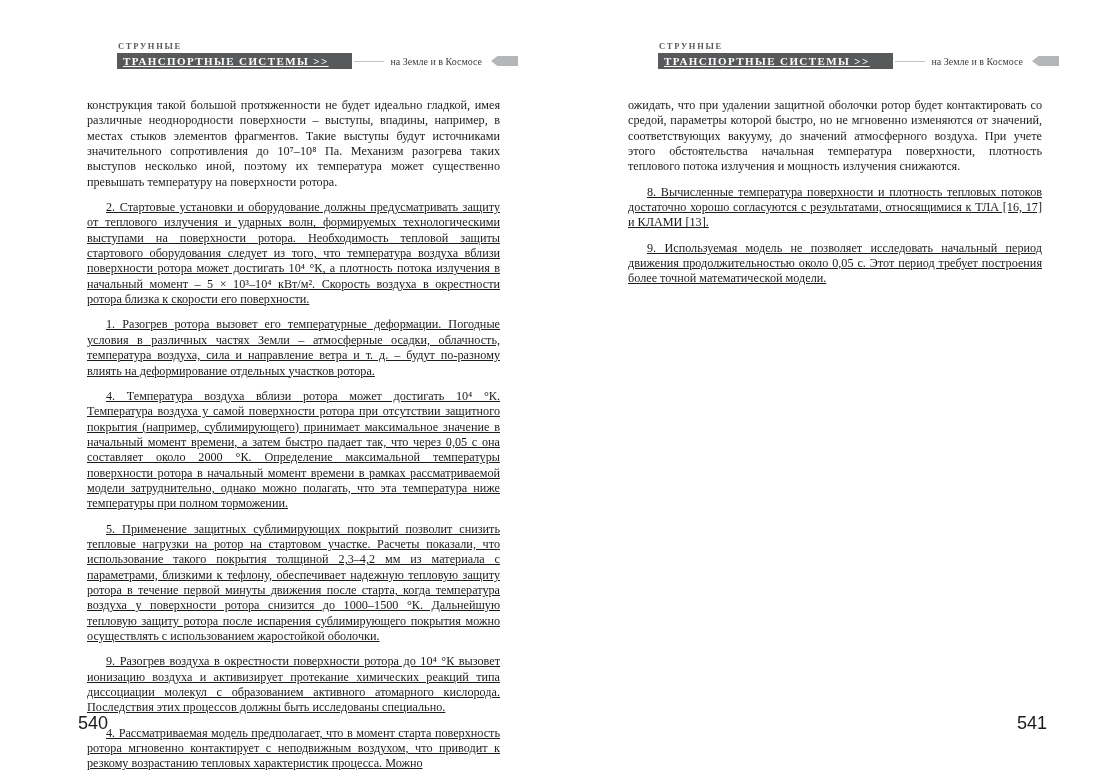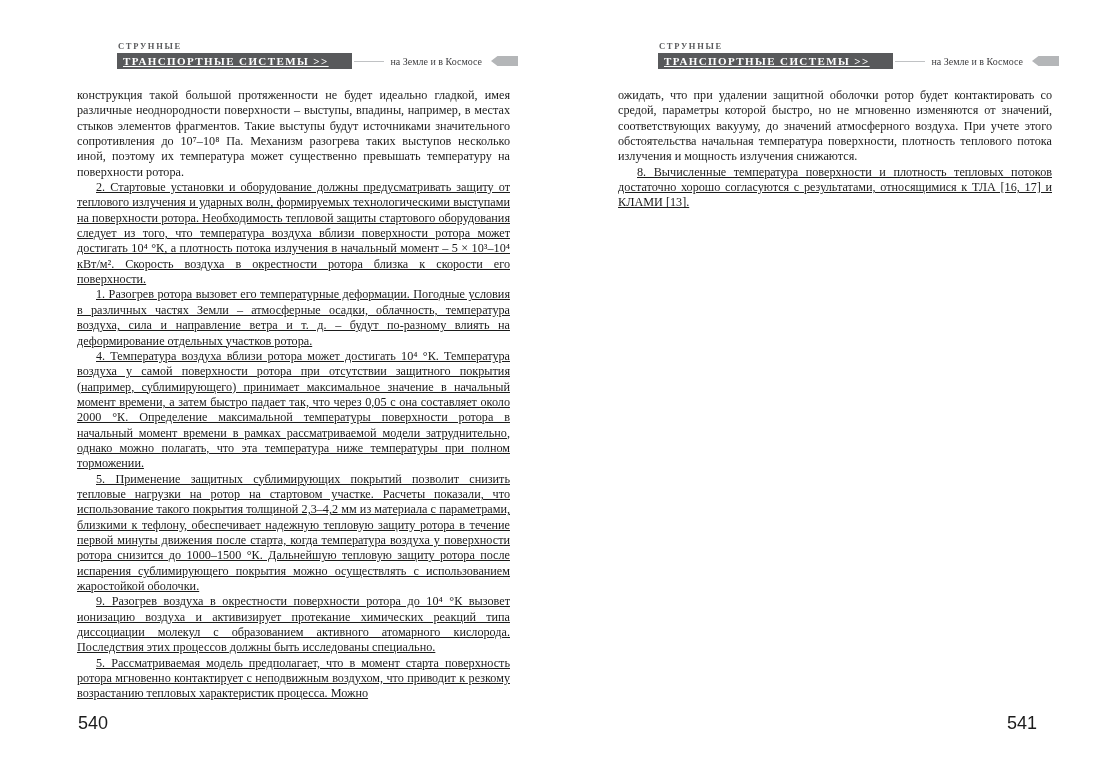--- a/index.html
+++ b/index.html
@@ -43,31 +43,31 @@
 
   
   .body-text {
     position: absolute; top: 88px; left: 0; right: 0;
     font-family: "Liberation Serif", "DejaVu Serif", serif;
     font-size: 12.2px; line-height: 15.35px;
     color: var(--body-text, #1b1b1b);
     text-align: justify;
     hyphens: auto; -webkit-hyphens: auto;
   }
-  .body-text p { margin: 0; }
+  .body-text p { margin: 10px; }
   .body-text p + p { text-indent: 19px; text-decoration: underline; }
 
   
   .folio {
     position: absolute; top: 713px;
     font-family: Liberation Sans, sans-serif;
     font-size: 18px; color: var(--body-text, #1b1b1b);
   }
   .folio-left  { left: 1px; }
-  .folio-right { right: 15px; text-align: left; }
+  .folio-right { right: 5px; text-align: left; }
 </style>
 </head>
 <body>
 
 <div class="spread">
 
   <section class="page" id="page-left">
     <header class="running-head">
       <div class="rh-top">СТРУННЫЕ</div>
       <div class="rh-row">
@@ -78,38 +78,39 @@
       </div>
     </header>
 
     <div class="body-text">
       <p>конструкция такой большой протяженности не будет идеально гладкой, имея различные неоднородности поверхности – выступы, впадины, например, в местах стыков элементов фрагментов. Такие выступы будут источниками значительного сопротивления до 10⁷–10⁸ Па. Механизм разогрева таких выступов несколько иной, поэтому их температура может существенно превышать температуру на поверхности ротора.</p>
       <p>2. Стартовые установки и оборудование должны предусматривать защиту от теплового излучения и ударных волн, формируемых технологическими выступами на поверхности ротора. Необходимость тепловой защиты стартового оборудования следует из того, что температура воздуха вблизи поверхности ротора может достигать 10⁴ °К, а плотность потока излучения в начальный момент – 5 × 10³–10⁴ кВт/м². Скорость воздуха в окрестности ротора близка к скорости его поверхности.</p>
       <p>1. Разогрев ротора вызовет его температурные деформации. Погодные условия в различных частях Земли – атмосферные осадки, облачность, температура воздуха, сила и направление ветра и т. д. – будут по-разному влиять на деформирование отдельных участков ротора.</p>
       <p>4. Температура воздуха вблизи ротора может достигать 10⁴ °К. Температура воздуха у самой поверхности ротора при отсутствии защитного покрытия (например, сублимирующего) принимает максимальное значение в начальный момент времени, а затем быстро падает так, что через 0,05 с она составляет около 2000 °К. Определение максимальной температуры поверхности ротора в начальный момент времени в рамках рассматриваемой модели затруднительно, однако можно полагать, что эта температура ниже температуры при полном торможении.</p>
       <p>5. Применение защитных сублимирующих покрытий позволит снизить тепловые нагрузки на ротор на стартовом участке. Расчеты показали, что использование такого покрытия толщиной 2,3–4,2 мм из материала с параметрами, близкими к тефлону, обеспечивает надежную тепловую защиту ротора в течение первой минуты движения после старта, когда температура воздуха у поверхности ротора снизится до 1000–1500 °К. Дальнейшую тепловую защиту ротора после испарения сублимирующего покрытия можно осуществлять с использованием жаростойкой оболочки.</p>
       <p>9. Разогрев воздуха в окрестности поверхности ротора до 10⁴ °К вызовет ионизацию воздуха и активизирует протекание химических реакций типа диссоциации молекул с образованием активного атомарного кислорода. Последствия этих процессов должны быть исследованы специально.</p>
-      <p>5. Рассматриваемая модель предполагает, что в момент старта поверхность ротора мгновенно контактирует с неподвижным воздухом, что приводит к резкому возрастанию тепловых характеристик процесса. Можно</p>
+      <p>4. Рассматриваемая модель предполагает, что в момент старта поверхность ротора мгновенно контактирует с неподвижным воздухом, что приводит к резкому возрастанию тепловых характеристик процесса. Можно</p>
     </div>
 
     <div class="folio folio-left">540</div>
   </section>
 
   <section class="page" id="page-right">
     <header class="running-head">
       <div class="rh-top">СТРУННЫЕ</div>
       <div class="rh-row">
         <span class="rh-banner">ТРАНСПОРТНЫЕ СИСТЕМЫ  &gt;&gt;</span>
         <span class="rh-rule"></span>
         <span class="rh-right">на Земле и в Космосе</span>
         <span class="rh-arrow"></span>
       </div>
     </header>
 
     <div class="body-text">
       <p>ожидать, что при удалении защитной оболочки ротор будет контактировать со средой, параметры которой быстро, но не мгновенно изменяются от значений, соответствующих вакууму, до значений атмосферного воздуха. При учете этого обстоятельства начальная температура поверхности, плотность теплового потока излучения и мощность излучения снижаются.</p>
       <p>8. Вычисленные температура поверхности и плотность тепловых потоков достаточно хорошо согласуются с результатами, относящимися к ТЛА [16, 17] и КЛАМИ [13].</p>
+      <p>9. Используемая модель не позволяет исследовать начальный период движения продолжительностью около 0,05 с. Этот период требует построения более точной математической модели.</p>
     </div>
 
     <div class="folio folio-right">541</div>
   </section>
 
 </div>
 
 </body></html>

